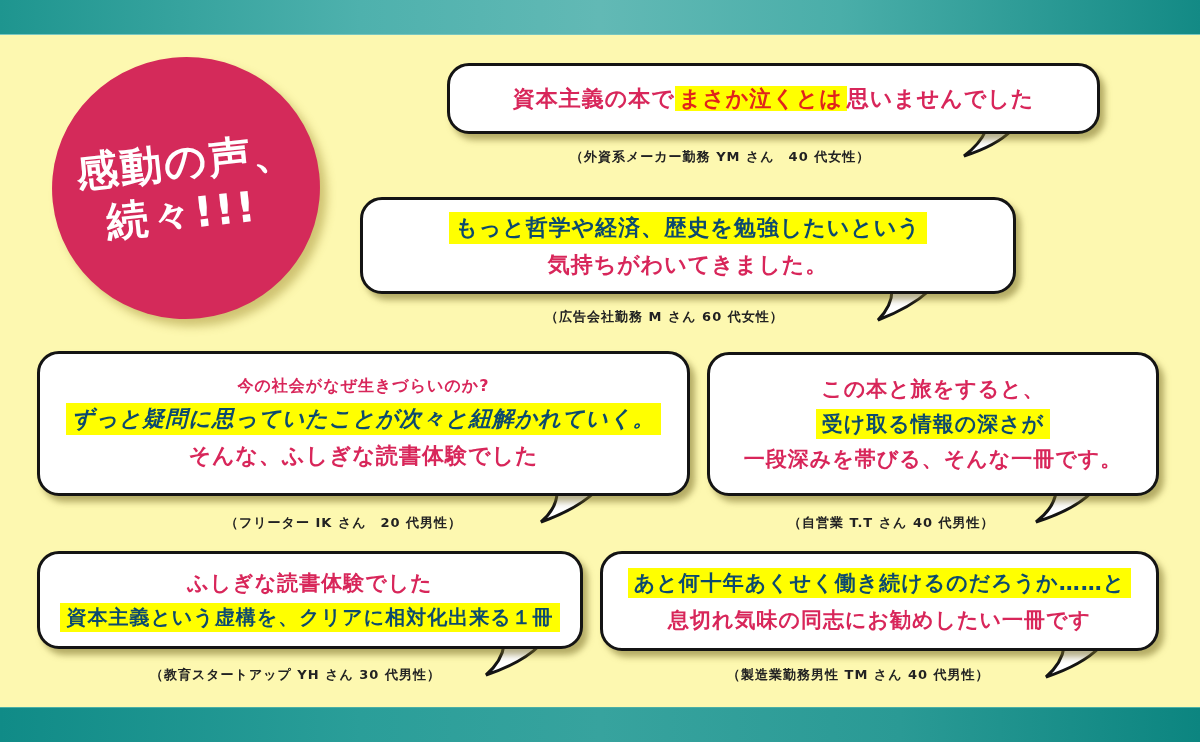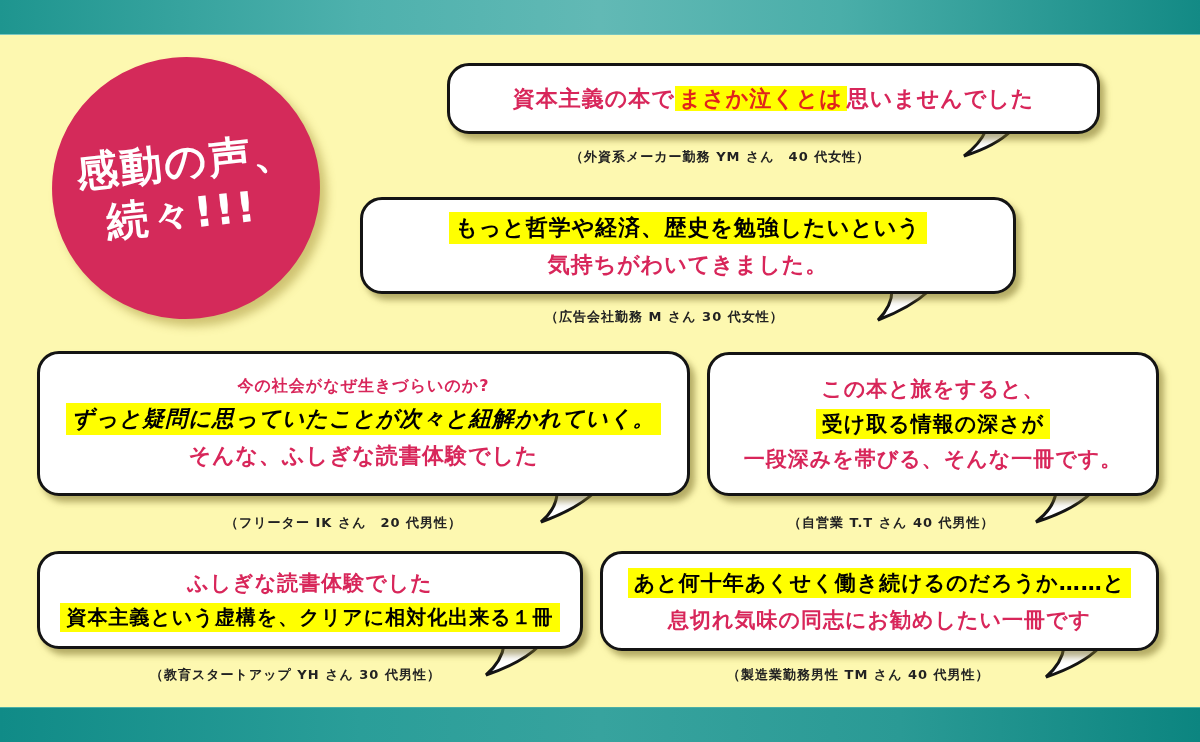--- a/index.html
+++ b/index.html
@@ -43,21 +43,21 @@
   .bubble .line {
     color: #d8265a;
     white-space: nowrap;
     letter-spacing: 1px;
   }
   .hl {
     background: #ffff00;
     color: #e0231c;
     padding: 0 4px;
   }
-  .line.hlline { background: #ffff00; color: #000000; padding: 1px 6px; }
+  .line.hlline { background: #ffff00; color: #0c4a6e; padding: 1px 6px; }
 
   .tail { position: absolute; overflow: visible; }
 
   .caption {
     position: absolute;
     font-size: 13px; font-weight: bold; color: #222;
     white-space: nowrap;
     letter-spacing: 1px;
   }
 </style>
@@ -81,21 +81,21 @@
 </div>
 <div class="caption" style="left:570px;top:148px;">（外資系メーカー勤務 YM さん　40 代女性）</div>
 
 <svg class="tail" style="left:870px;top:288px;" width="70" height="36" viewBox="0 0 70 36">
   <path d="M22 2 L60 2 Q40 20 8 32 Q22 18 22 2 Z" fill="#fff" stroke="#141414" stroke-width="3"></path>
 </svg>
 <div class="bubble" style="left:360px;top:197px;width:656px;height:97px;">
   <div class="line hlline" style="font-size:22px;margin-bottom:6px;">もっと哲学や経済、歴史を勉強したいという</div>
   <div class="line" style="font-size:22px;">気持ちがわいてきました。</div>
 </div>
-<div class="caption" style="left:545px;top:308px;">（広告会社勤務 M さん 30 代女性）</div>
+<div class="caption" style="left:545px;top:308px;">（広告会社勤務 M さん 60 代女性）</div>
 
 <svg class="tail" style="left:535px;top:490px;" width="70" height="36" viewBox="0 0 70 36">
   <path d="M22 2 L60 2 Q40 20 6 32 Q22 18 22 2 Z" fill="#fff" stroke="#141414" stroke-width="3"></path>
 </svg>
 <div class="bubble" style="left:37px;top:351px;width:653px;height:145px;">
   <div class="line" style="font-size:16px;margin-bottom:6px;">今の社会がなぜ生きづらいのか?</div>
   <div class="line hlline" style="font-size:22px;margin-bottom:6px;font-style:italic;">ずっと疑問に思っていたことが次々と紐解かれていく。</div>
   <div class="line" style="font-size:22px;">そんな、ふしぎな読書体験でした</div>
 </div>
 <div class="caption" style="left:225px;top:514px;">（フリーター IK さん　20 代男性）</div>

